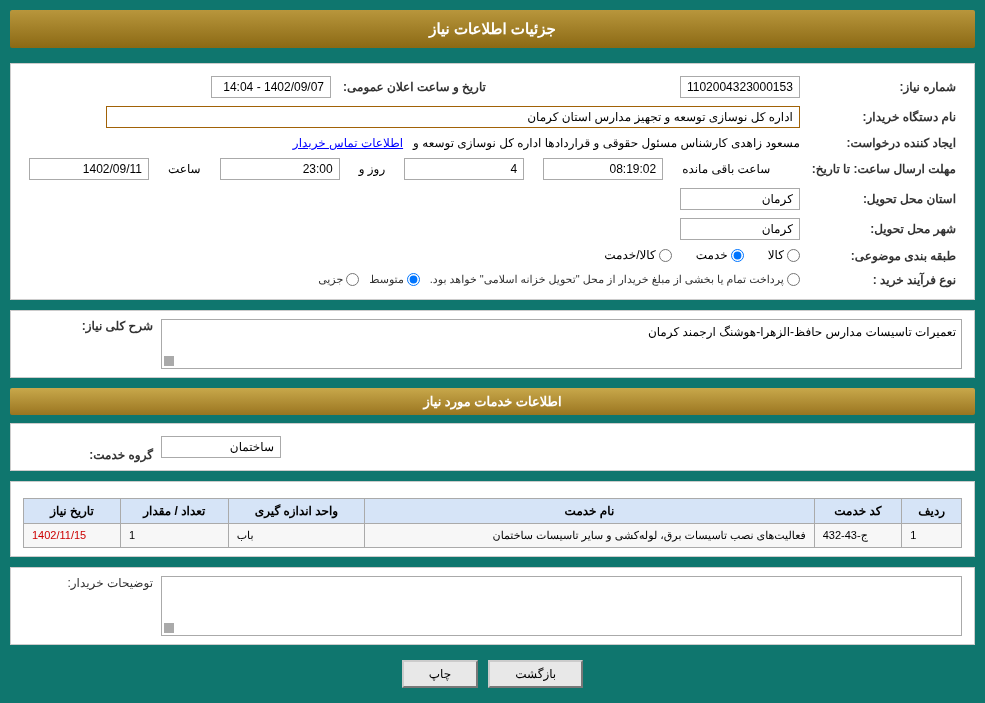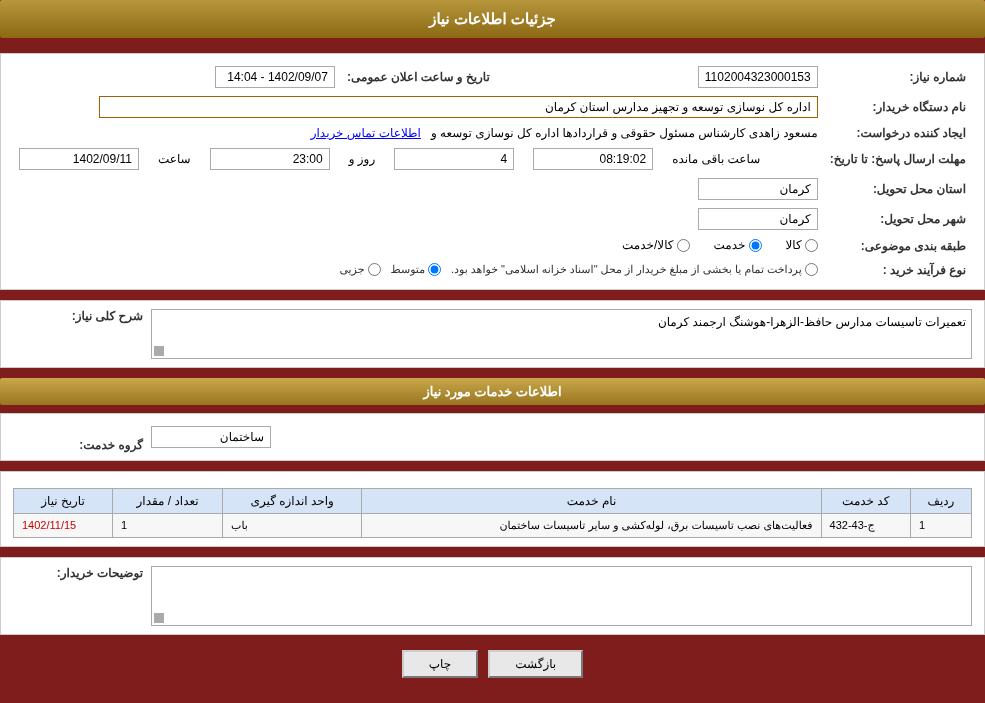--- a/index.html
+++ b/index.html
@@ -5,22 +5,23 @@
     * { box-sizing: border-box; margin: 0; padding: 0; }
     body {
       font-family: Tahoma, Arial, sans-serif;
       font-size: 12px;
       background: #f0f0f0;
       direction: rtl;
     }
     .page-wrapper {
       width: 985px;
       min-height: 703px;
-      background: #7f1d1d;
+      background: #0f766e;
       margin: 0 auto;
+      padding: 10px;
     }
     .header-bar {
       background: linear-gradient(to bottom, #b8963c, #8b6914);
       color: #fff;
       text-align: center;
       padding: 10px 0;
       font-size: 15px;
       font-weight: bold;
       margin-bottom: 15px;
       border-radius: 2px;
@@ -122,21 +123,21 @@
     .services-table {
       width: 100%;
       border-collapse: collapse;
       margin-top: 8px;
     }
     .services-table th {
       background: #d6e4f7;
       border: 1px solid #aaa;
       padding: 5px 8px;
       text-align: center;
-      font-weight: normal;
+      font-weight: bold;
       font-size: 12px;
     }
     .services-table td {
       border: 1px solid #aaa;
       padding: 5px 8px;
       text-align: left;
       font-size: 11px;
     }
     .services-table .row-odd {
       background: #f7f7f7;
@@ -212,21 +213,21 @@
       <tr>
         <td class="label-cell">ایجاد کننده درخواست:</td>
         <td class="value-cell" colspan="3">
           <span>مسعود زاهدی کارشناس مسئول حقوقی و قراردادها اداره کل نوسازی  توسعه و</span>
           &nbsp;
           <span class="blue-link">اطلاعات تماس خریدار</span>
         </td>
       </tr>
 
       <tr>
-        <td class="label-cell">مهلت ارسال پاسخ: تا تاریخ:</td>
+        <td class="label-cell">مهلت ارسال ساعت: تا تاریخ:</td>
         <td class="value-cell" colspan="3">
           <div class="time-row">
             <span class="input-box">1402/09/11</span>
             <span>ساعت</span>
             <span class="input-box">23:00</span>
             <span>روز و</span>
             <span class="input-box">4</span>
             <span class="input-box">08:19:02</span>
             <span>ساعت باقی مانده</span>
           </div>
@@ -265,21 +266,21 @@
             </div>
           </div>
         </td>
       </tr>
 
       <tr>
         <td class="label-cell">نوع فرآیند خرید :</td>
         <td class="value-cell" colspan="3">
           <div class="purchase-type">
             <div class="radio-item">
-              <span class="purchase-type-label">پرداخت تمام یا بخشی از مبلغ خریدار از محل "اسناد خزانه اسلامی" خواهد بود.</span>
+              <span class="purchase-type-label">پرداخت تمام یا بخشی از مبلغ خریدار از محل "تحویل خزانه اسلامی" خواهد بود.</span>
               <input type="radio" name="purchase" value="esnad" style="">
             </div>
             <div class="radio-item">
               <span class="purchase-type-label">متوسط</span>
               <input type="radio" name="purchase" value="motavasset" checked="" style="">
             </div>
             <div class="radio-item">
               <span class="purchase-type-label">جزیی</span>
               <input type="radio" name="purchase" value="jozii" style="">
             </div>
@@ -326,21 +327,21 @@
           <td class="service-name-cell">فعالیت‌های نصب تاسیسات برق، لوله‌کشی و سایر تاسیسات ساختمان</td>
           <td>باب</td>
           <td>1</td>
           <td style="color:#cc0000;">1402/11/15</td>
         </tr>
       </tbody>
     </table>
   </div>
 
   <div class="section" style="display:flex; align-items:flex-start; gap:8px; flex-direction:row-reverse;">
-    <span class="label-cell" style="min-width:110px; font-weight:bold;">توضیحات خریدار:</span>
+    <span class="label-cell" style="min-width:110px; font-weight:normal;">توضیحات خریدار:</span>
     <div style="flex:1; position:relative;">
       <div class="buyer-desc-box">
         <span></span>
         <div class="desc-resize"></div>
       </div>
     </div>
   </div>
 
   <div class="bottom-buttons">
     <button class="btn btn-back">بازگشت</button>

